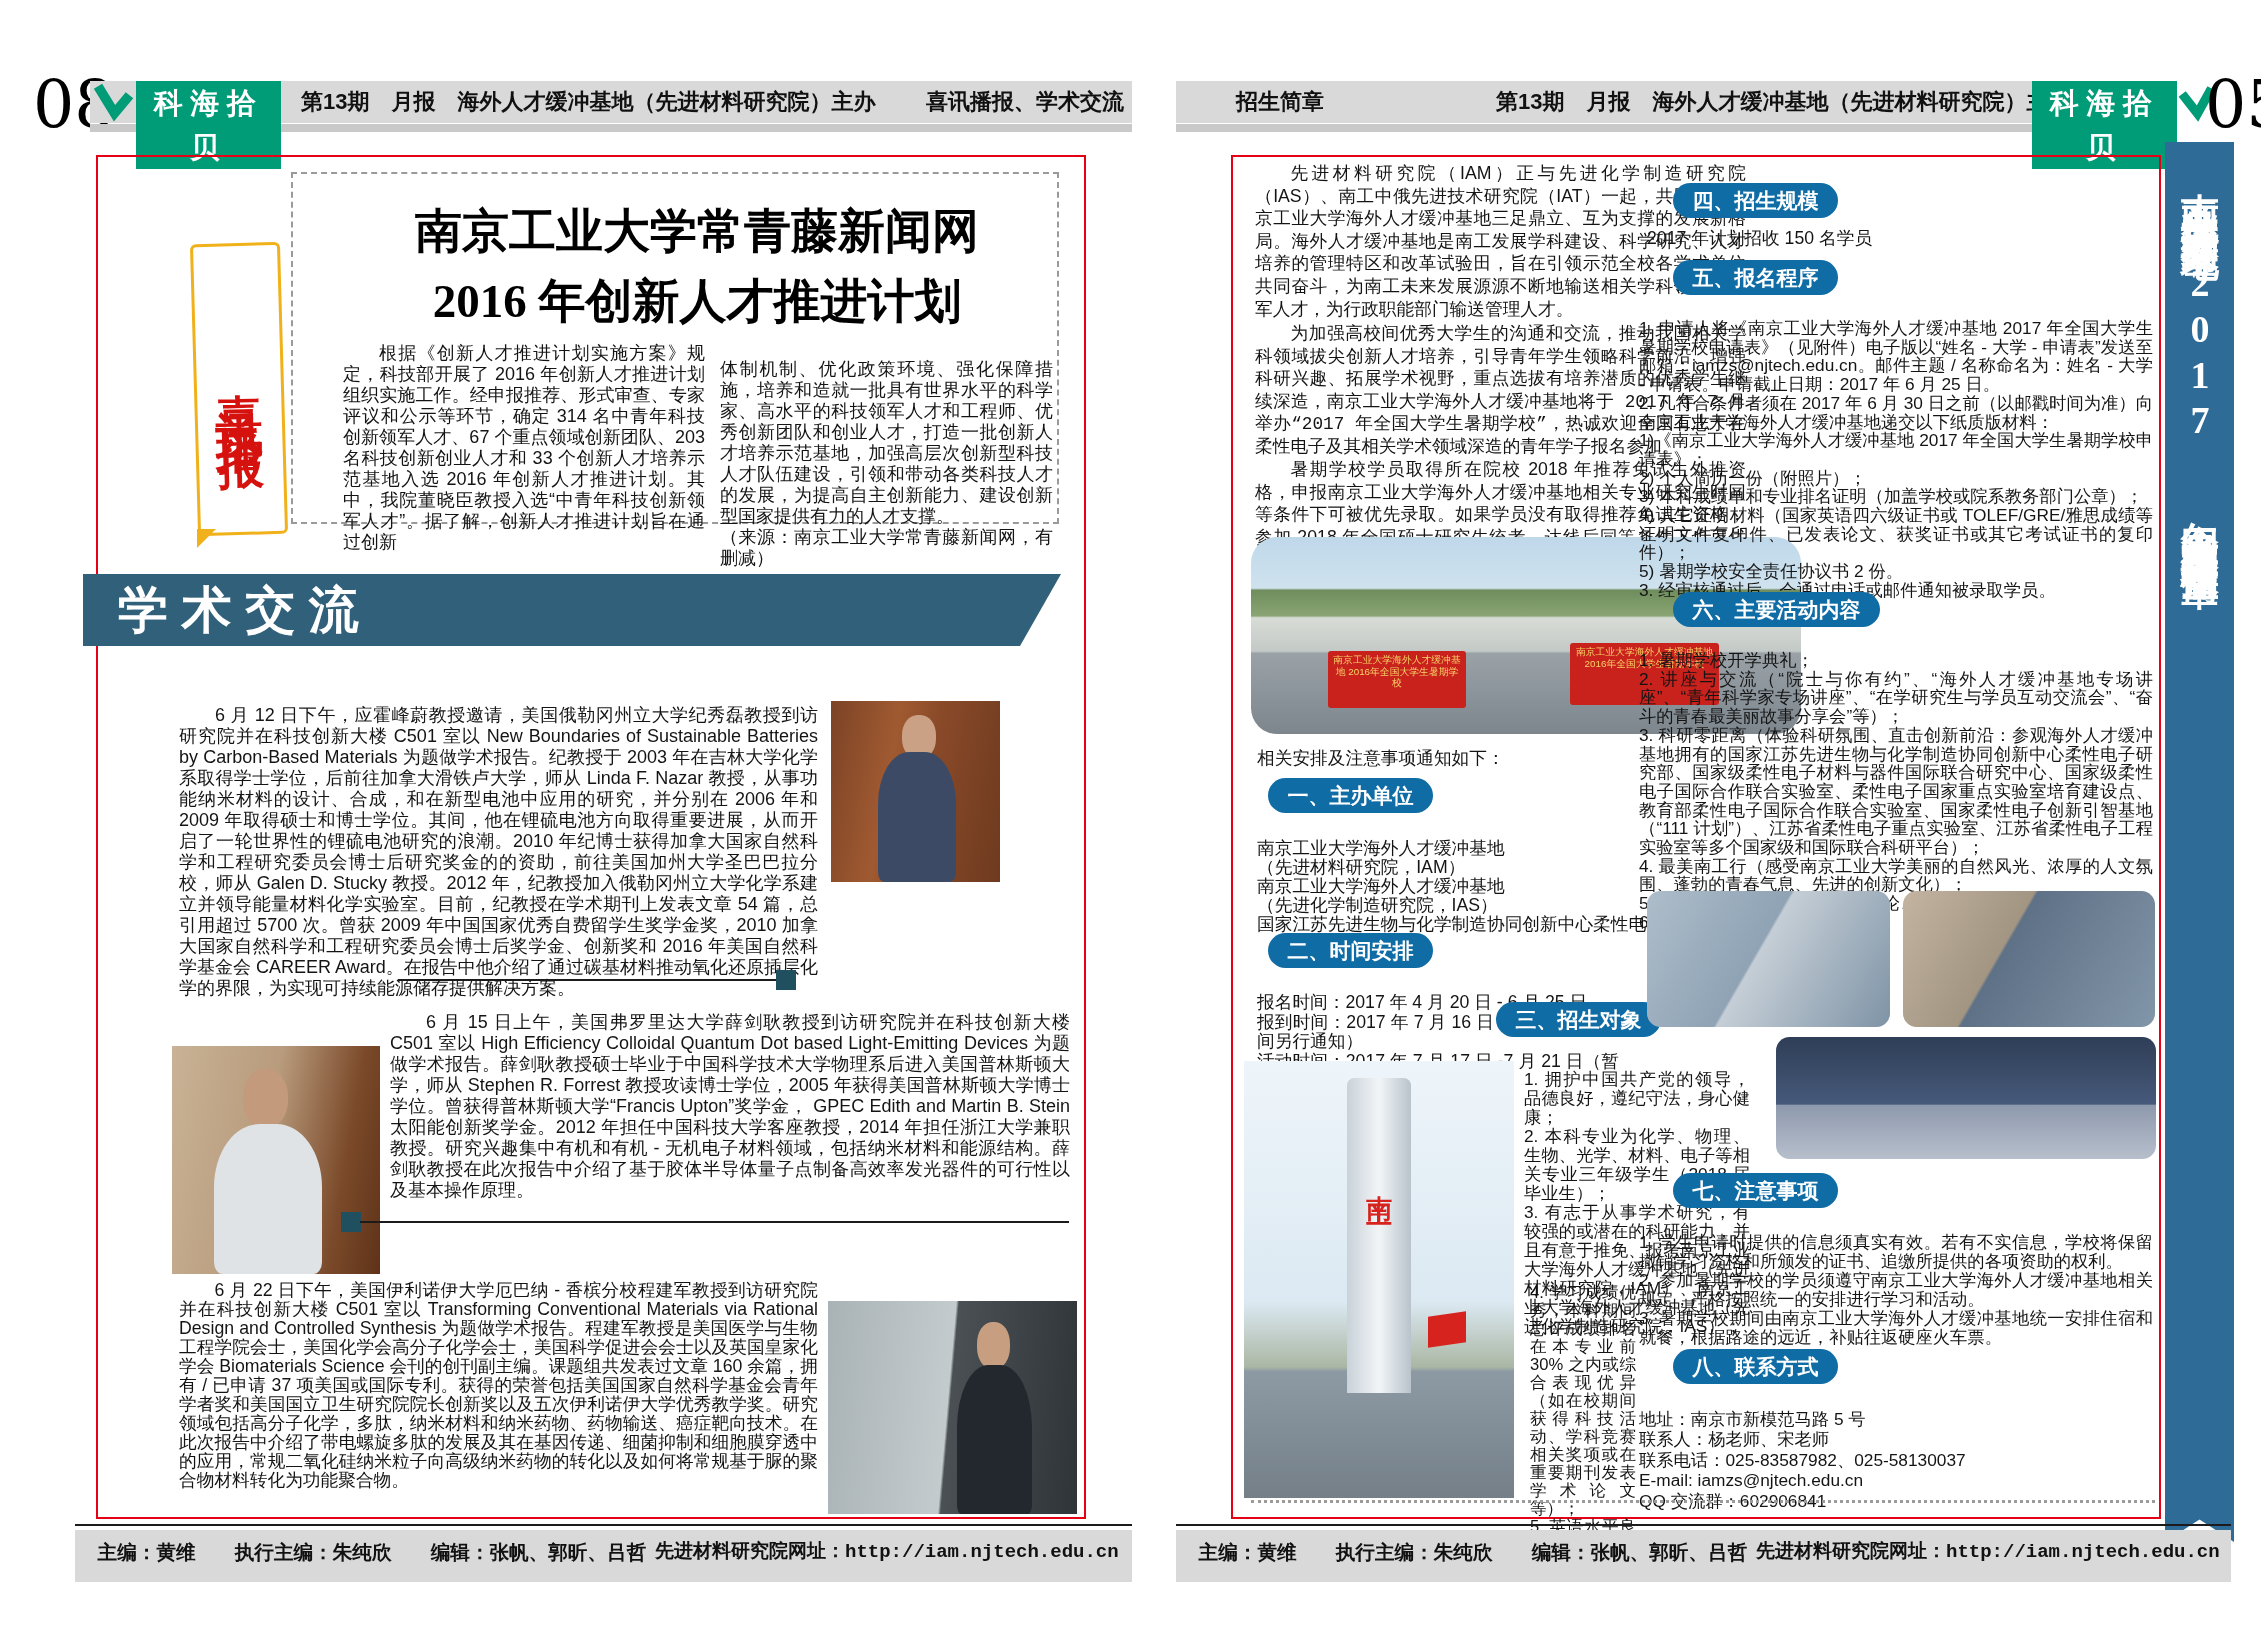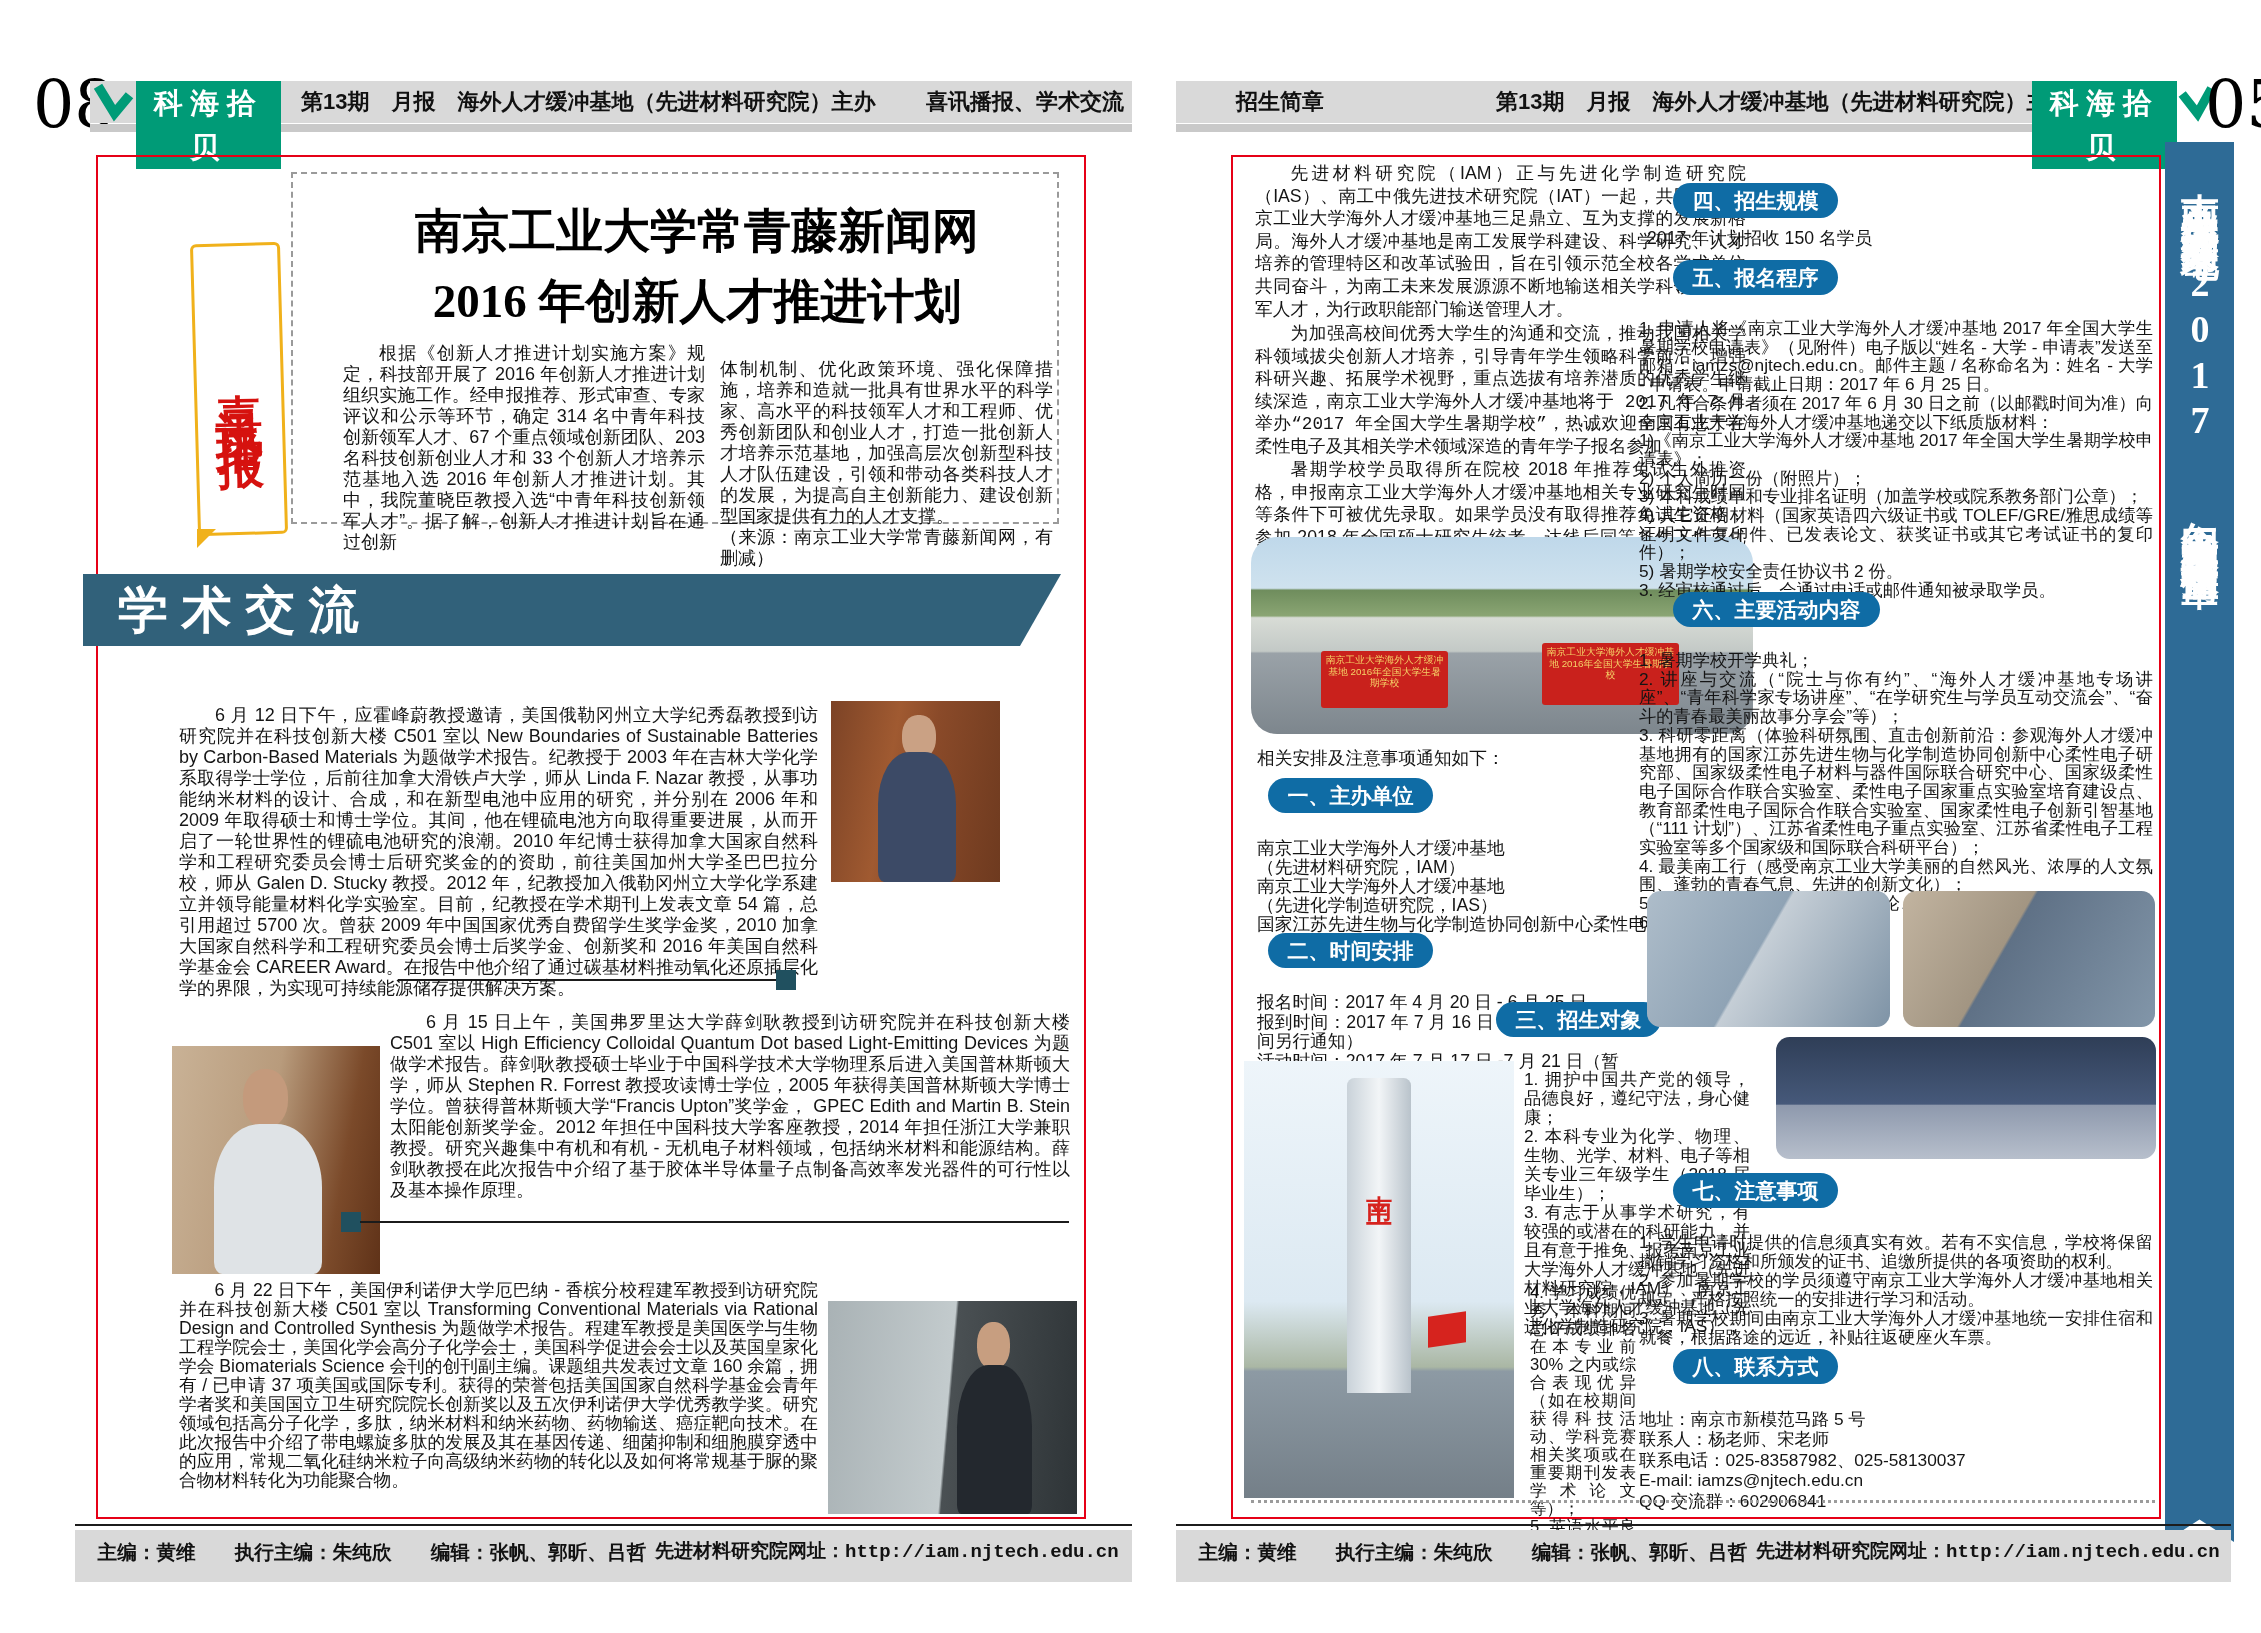--- a/index.html
+++ b/index.html
@@ -148,21 +148,21 @@
   <div class="abs redbox" style="left:1231px;top:155px;width:926px;height:1360px;"></div>
 
   <div class="abs vbanner" style="left:2165px;top:142px;width:69px;height:1400px;">
     <span>南京工业大学海外人才缓冲基地 2017 年全国大学生暑期学校招生简章</span>
   </div>
 
   <div class="abs sec-txt ind" style="left:1255px;top:162px;width:491px;line-height:22.6px;">先进材料研究院（IAM）正与先进化学制造研究院（IAS）、南工中俄先进技术研究院（IAT）一起，共同构成南京工业大学海外人才缓冲基地三足鼎立、互为支撑的发展新格局。海外人才缓冲基地是南工发展学科建设、科学研究、人才培养的管理特区和改革试验田，旨在引领示范全校各学术单位共同奋斗，为南工未来发展源源不断地输送相关学科领域的领军人才，为行政职能部门输送管理人才。</div>
   <div class="abs sec-txt ind" style="left:1255px;top:323px;width:491px;line-height:22.6px;font-family:Liberation Mono, monospace;">为加强高校间优秀大学生的沟通和交流，推动我国相关学科领域拔尖创新人才培养，引导青年学生领略科学前沿、增强科研兴趣、拓展学术视野，重点选拔有培养潜质的优秀学生继续深造，南京工业大学海外人才缓冲基地将于 2017 年 7 月举办“2017 年全国大学生暑期学校”，热诚欢迎全国有志于在柔性电子及其相关学术领域深造的青年学子报名参加。</div>
   <div class="abs sec-txt ind" style="left:1255px;top:458px;width:491px;line-height:22.6px;">暑期学校学员取得所在院校 2018 年推荐免试生外推资格，申报南京工业大学海外人才缓冲基地相关专业研究生时同等条件下可被优先录取。如果学员没有取得推荐免试生资格，参加 2018 年全国硕士研究生统考，达线后同等条件下也可优先被录取。</div>
 
-  <div class="abs photo phgroup" style="left:1251px;top:537px;width:502px;height:197px;border-radius:26px;">
+  <div class="abs photo phgroup" style="left:1251px;top:537px;width:502px;height:197px;border-radius:26px;padding-left:48px;">
     <div class="flagred" style="left:14%;top:58%;width:24%;height:26%;">南京工业大学海外人才缓冲基地 2016年全国大学生暑期学校</div>
     <div class="flagred" style="left:58%;top:54%;width:26%;height:28%;">南京工业大学海外人才缓冲基地 2016年全国大学生暑期学校</div>
   </div>
 
   <div class="abs sec-txt" style="left:1257px;top:748px;width:482px;">相关安排及注意事项通知如下：</div>
 
   <div class="abs badge" style="left:1268px;top:778px;">一、主办单位</div>
   <div class="abs sec-txt preline" style="left:1257px;top:823px;width:491px;line-height:19px;">南京工业大学海外人才缓冲基地
 （先进材料研究院，IAM）
 南京工业大学海外人才缓冲基地

